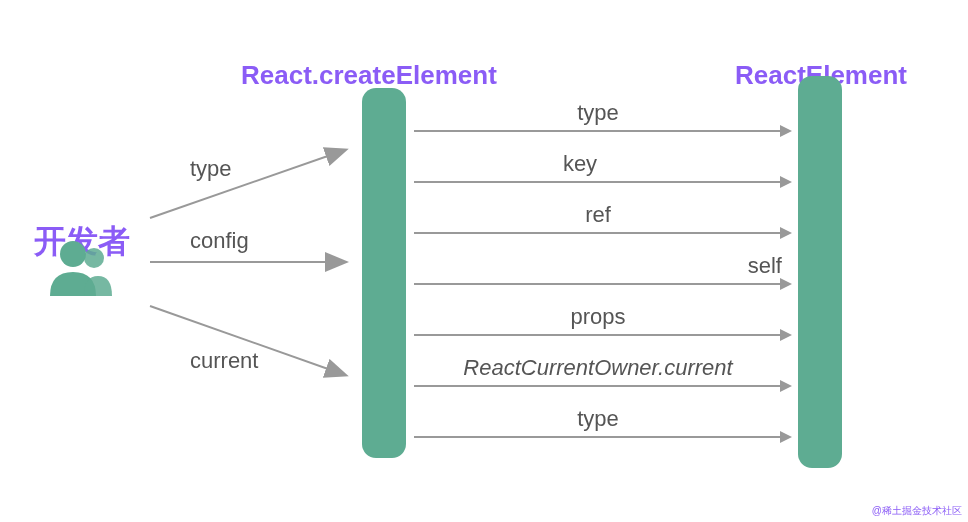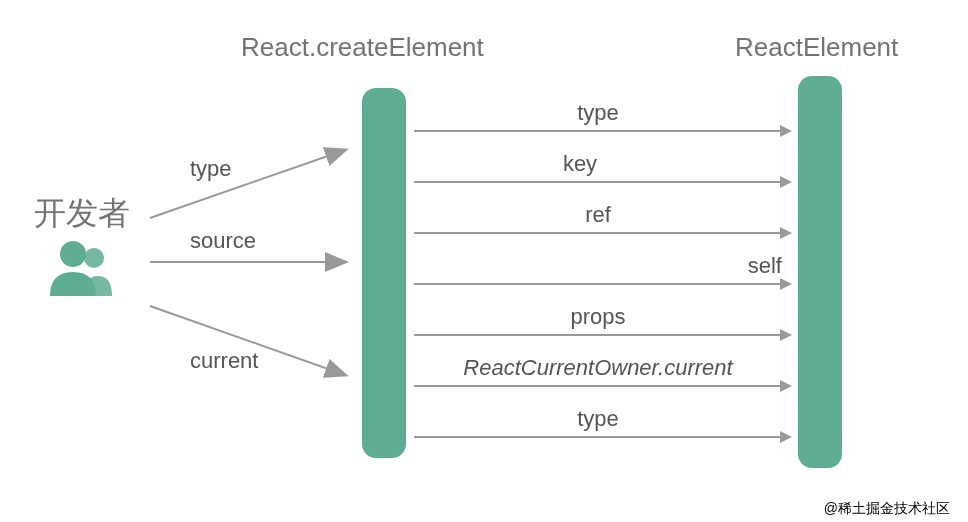--- a/index.html
+++ b/index.html
@@ -6,23 +6,24 @@
   body {
     width: 968px;
     height: 522px;
     background: #ffffff;
     font-family: "PingFang SC", "Microsoft YaHei", Arial, sans-serif;
     position: relative;
     overflow: hidden;
   }
   .heading {
     position: absolute;
-    font-weight: 400;
-    color: #737373;
+    font-weight: 700;
+    color: #8b5cf6;
     font-size: 26px;
+    margin-top: 28px;
   }
   .label-left {
     position: absolute;
     color: #555555;
     font-size: 22px;
   }
   .label-mid {
     position: absolute;
     color: #555555;
     font-size: 22px;
@@ -45,24 +46,24 @@
     border-top: 6px solid transparent;
     border-bottom: 6px solid transparent;
     border-left: 12px solid #999999;
   }
   .user-icon {
     position: absolute;
     color: #5eac92;
   }
   .watermark {
     position: absolute;
-    right: 18px;
+    right: 6px;
     bottom: 4px;
-    font-size: 14px;
-    color: #000000;
+    font-size: 10px;
+    color: #8b5cf6;
   }
   svg.diag { position:absolute; overflow:visible; }
 </style>
 </head>
 <body>
 
 <div class="heading" style="left:34px; top:192px; font-size:32px;">开发者</div>
 <div class="heading" style="left:241px; top:32px;">React.createElement</div>
 <div class="heading" style="left:735px; top:32px;">ReactElement</div>
 
@@ -85,21 +86,21 @@
   </defs>
 
   <line x1="150" y1="218" x2="345" y2="150" stroke="#999999" stroke-width="2" marker-end="url(#ah)"></line>
 
   <line x1="150" y1="262" x2="345" y2="262" stroke="#999999" stroke-width="2" marker-end="url(#ah)"></line>
 
   <line x1="150" y1="306" x2="345" y2="375" stroke="#999999" stroke-width="2" marker-end="url(#ah)"></line>
 </svg>
 
 <div class="label-left" style="left:190px; top:156px;">type</div>
-<div class="label-left" style="left:190px; top:228px;">source</div>
+<div class="label-left" style="left:190px; top:228px;">config</div>
 <div class="label-left" style="left:190px; top:348px;">current</div>
 
 <div class="bar" style="left:362px; top:88px; height:370px;"></div>
 
 <div class="bar" style="left:798px; top:76px; height:392px;"></div>
 
 <div class="arrow-line" style="left:414px; top:130px; width:368px;"></div>
 <div class="arrow-head" style="left:780px; top:125px;"></div>
 <div class="label-mid" style="left:414px; top:100px; width:368px;">type</div>
 

